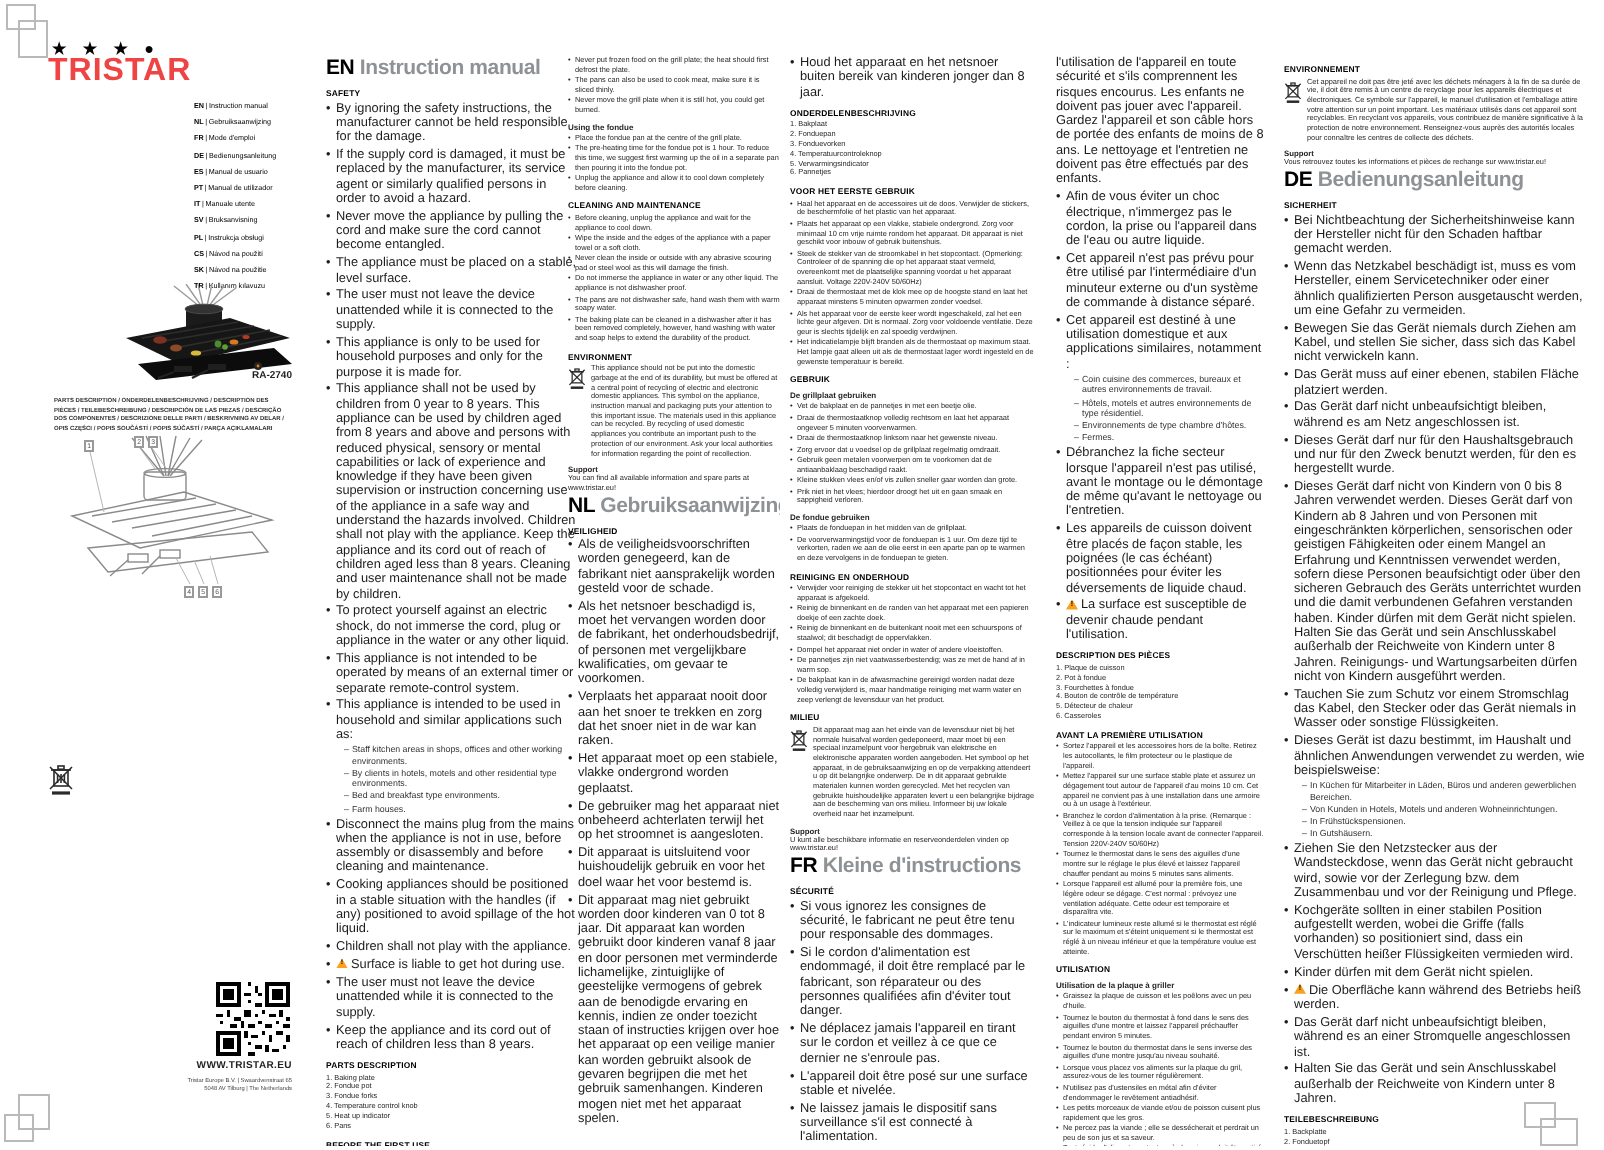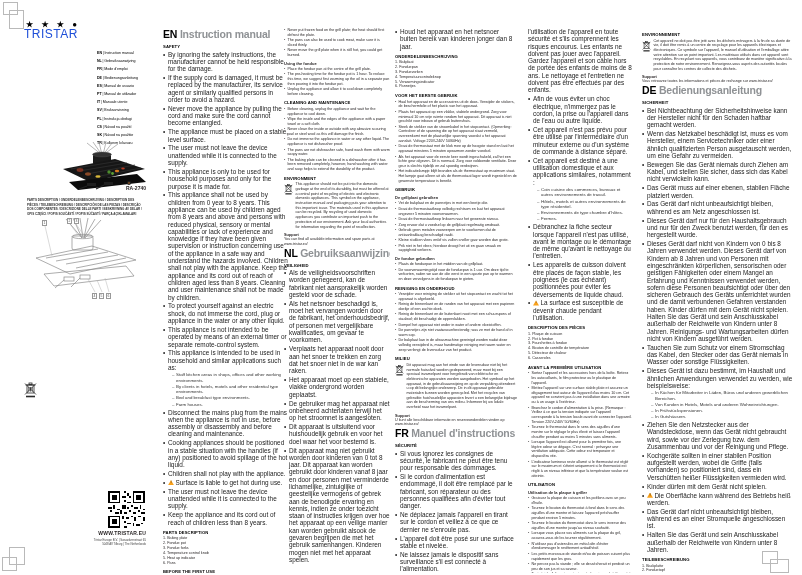--- a/index.html
+++ b/index.html
@@ -2,21 +2,21 @@
 <html><head>
 <meta charset="utf-8">
 <style>
   html,body{margin:0;padding:0}
   body{width:802px;height:575px;background:#fff;position:relative;overflow:hidden;
        font-family:"Liberation Sans",sans-serif;color:#231f20;-webkit-font-smoothing:antialiased}
   
   .cm{position:absolute;border:1px solid #b9b9b9}
   
   .logo-stars{position:absolute;left:26px;top:20px;font-size:8px;letter-spacing:3px;color:#000;font-weight:bold}
-  .logo-word{position:absolute;left:24px;top:27px;font-size:12px;font-weight:400;letter-spacing:.5px;color:#1d4ed8}
+  .logo-word{position:absolute;left:24px;top:27px;font-size:16px;font-weight:700;letter-spacing:.5px;color:#ef4444}
   .langs{position:absolute;left:97px;top:52px;width:50px}
   .lang-row{font-size:3.6px;line-height:1;margin-bottom:4.6px;white-space:nowrap;color:#000}
   .lang-row b{font-weight:800}
   .lang-row .pipe{margin:0 .8px;color:#000}
   .photo{position:absolute;left:57px;top:142px;width:92px;height:48px}
   .model{position:absolute;left:100px;top:185px;width:46px;text-align:right;font-size:5px;font-weight:800}
   .caption{position:absolute;left:27px;top:198px;width:119px;font-size:3px;line-height:1.55;color:#333;font-weight:bold;text-transform:uppercase}
   .diagram{position:absolute;left:30px;top:216px;width:112px;height:88px}
   .callout{position:absolute;font-size:3.4px;color:#555;border:.5px solid #999;padding:0 .6px;line-height:1.3;background:#fff}
   .weee-big{position:absolute;left:24px;top:381px;width:13px;height:17px}
@@ -371,21 +371,21 @@
           <rect x="5" y="2" width="3" height="1.6"></rect>
           <line x1="1" y1="2.5" x2="12" y2="13.5"></line>
           <line x1="12" y1="2.5" x2="1" y2="13.5"></line>
           <line x1="2" y1="15.5" x2="11" y2="15.5" stroke-width="1.8"></line>
         </svg>
       </span>
       <span class="envx">Dit apparaat mag aan het einde van de levensduur niet bij het normale huisafval worden gedeponeerd, maar moet bij een speciaal inzamelpunt voor hergebruik van elektrische en elektronische apparaten worden aangeboden. Het symbool op het apparaat, in de gebruiksaanwijzing en op de verpakking attendeert u op dit belangrijke onderwerp. De in dit apparaat gebruikte materialen kunnen worden gerecycled. Met het recyclen van gebruikte huishoudelijke apparaten levert u een belangrijke bijdrage aan de bescherming van ons milieu. Informeer bij uw lokale overheid naar het inzamelpunt.</span>
     </div>
     <div class="supt">Support</div>
     <div class="supx">U kunt alle beschikbare informatie en reserveonderdelen vinden op www.tristar.eu!</div>
-    <div class="h1"><span class="code">FR</span> <span class="t">Manuel d'instructions</span></div>
+    <div class="h1"><span class="code">FR</span> <span class="t">Kleine d'instructions</span></div>
     <div class="h2">SÉCURITÉ</div>
     <ul class="bl">
       <li>Si vous ignorez les consignes de sécurité, le fabricant ne peut être tenu pour responsable des dommages.</li>
       <li>Si le cordon d'alimentation est endommagé, il doit être remplacé par le fabricant, son réparateur ou des personnes qualifiées afin d'éviter tout danger.</li>
       <li>Ne déplacez jamais l'appareil en tirant sur le cordon et veillez à ce que ce dernier ne s'enroule pas.</li>
       <li>L'appareil doit être posé sur une surface stable et nivelée.</li>
       <li>Ne laissez jamais le dispositif sans surveillance s'il est connecté à l'alimentation.</li>
     </ul>
   </div>
 <div class="col" id="c3">

